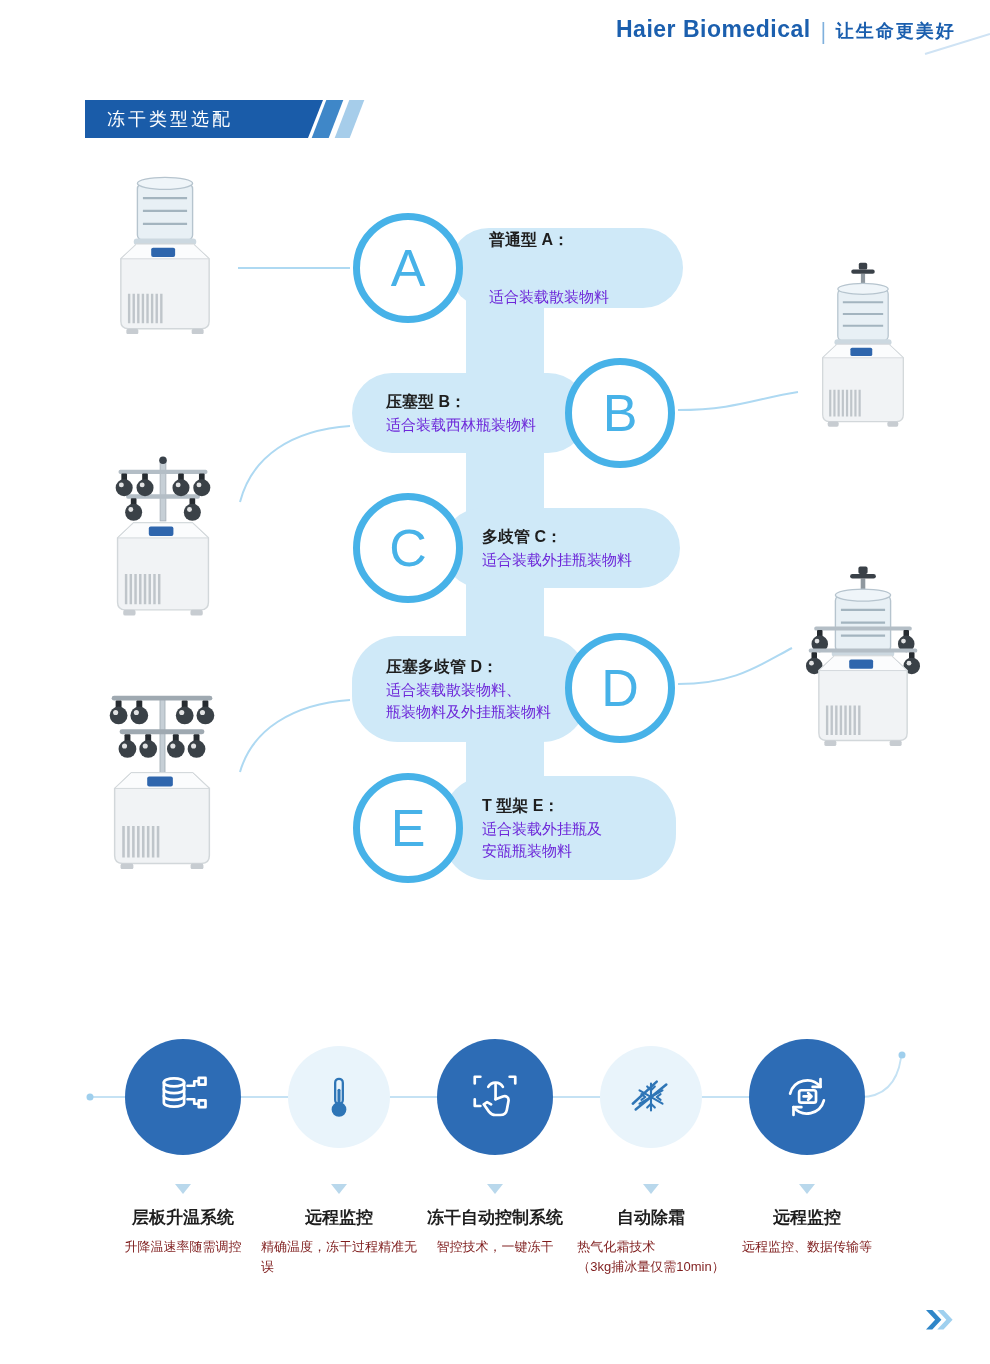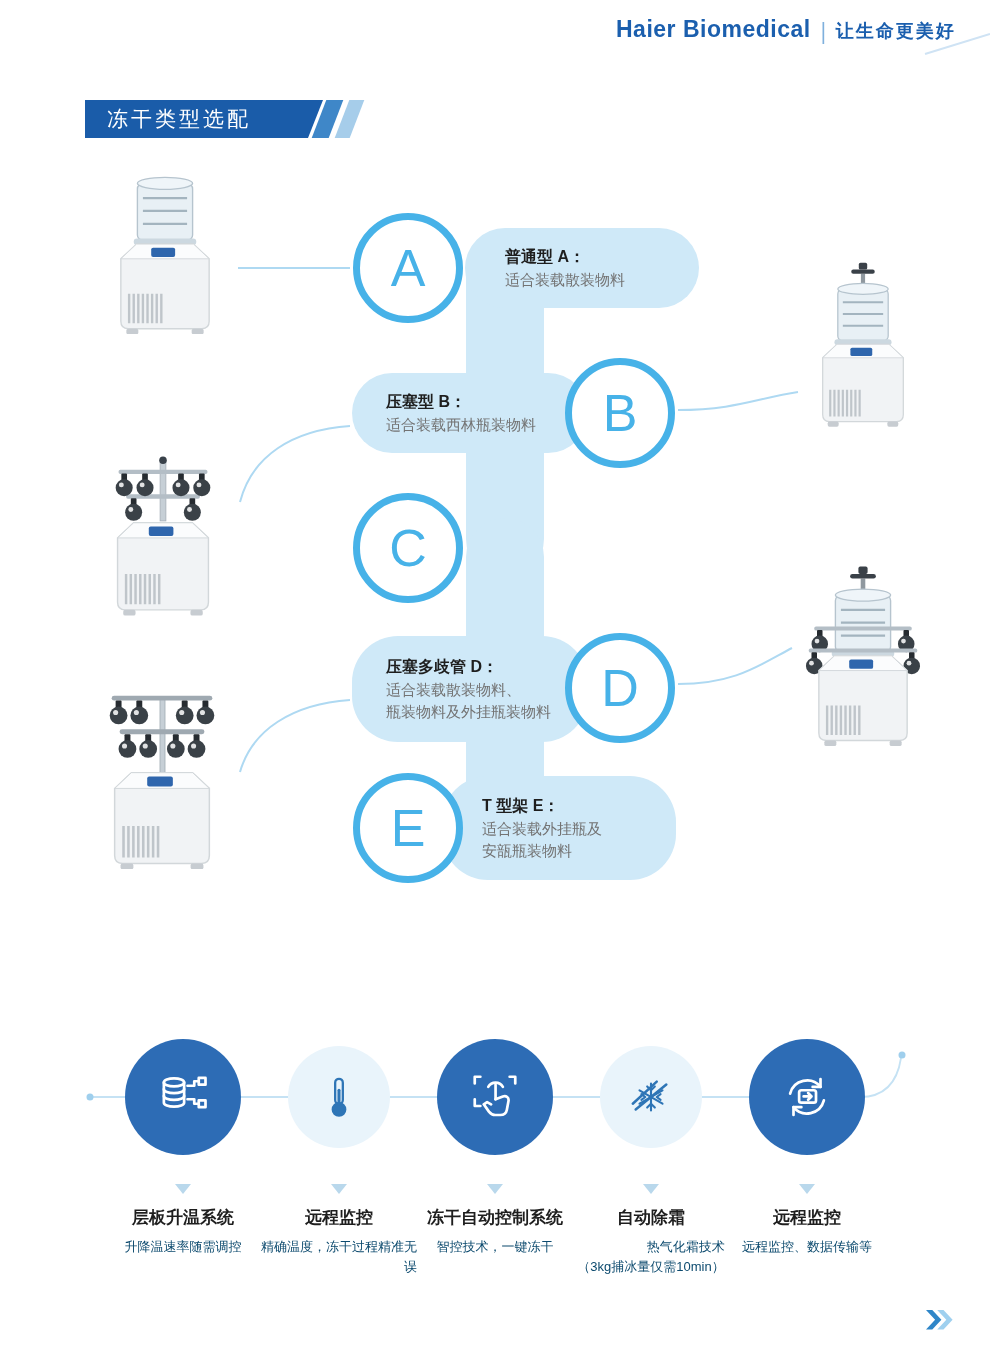--- a/index.html
+++ b/index.html
@@ -19,31 +19,31 @@
 
   
   .brand{position:absolute;top:16px;left:616px;display:flex;align-items:flex-end;gap:10px;z-index:4;}
   .brand-name{font-size:23px;font-weight:bold;color:var(--primary);letter-spacing:.5px;}
   .brand-divider{font-size:20px;color:#7fb0dd;font-weight:300;transform:scaleY(1.2);}
   .brand-slogan{font-size:18px;font-weight:bold;color:var(--primary);letter-spacing:2px;}
 
   
   .banner{position:absolute;left:85px;height:38px;width:300px;z-index:4;}
   .banner-main{width:238px;height:38px;background:var(--banner);clip-path:polygon(0 0,100% 0,calc(100% - 15px) 100%,0 100%);display:flex;align-items:center;padding-left:22px;}
-  .banner-label{color:#fff;font-size:21px;letter-spacing:3px;font-weight:500;}
+  .banner-label{color:#fff;font-size:18px;letter-spacing:3px;font-weight:500;}
   .stripe{position:absolute;top:0;height:38px;transform:skewX(-21deg);}
   .stripe-a{left:234px;width:17px;background:#3f87c8;}
   .stripe-b{left:257px;width:15px;background:#a6cdea;}
 
   
   .conn{position:absolute;left:466px;width:78px;background:var(--capsule);border-radius:39px;z-index:1;}
   .capsule{position:absolute;background:var(--capsule);border-radius:46px;display:flex;flex-direction:column;justify-content:center;z-index:2;}
   .cap-title{font-weight:bold;font-size:16px;color:#1e1e1e;line-height:1.5;}
-  .cap-desc{font-size:15px;color:#737373;line-height:1.45;white-space:pre-line;}
-  .cap-a{left:465px;top:228px;width:234px;height:80px;padding-left:40px;}
+  .cap-desc{font-size:15px;color:#6d28d9;line-height:1.45;white-space:pre-line;}
+  .cap-a{left:449px;top:228px;width:234px;height:80px;padding-left:40px;justify-content:space-between;}
   .cap-b{left:352px;top:373px;width:236px;height:80px;padding-left:34px;}
   .cap-c{left:442px;top:508px;width:238px;height:80px;padding-left:40px;}
   .cap-d{left:352px;top:636px;width:236px;height:106px;padding-left:34px;}
   .cap-e{left:442px;top:776px;width:234px;height:104px;padding-left:40px;}
   .flow-circle{position:absolute;width:110px;height:110px;border-radius:50%;background:#fff;border:7px solid var(--accent);display:flex;align-items:center;justify-content:center;z-index:3;}
   .flow-letter{font-size:52px;color:var(--accent);font-weight:500;}
   .circ-a{left:353px;top:213px;}
   .circ-b{left:565px;top:358px;}
   .circ-c{left:353px;top:493px;}
   .circ-d{left:565px;top:633px;}
@@ -54,21 +54,21 @@
 
   
   .features{position:absolute;top:1036px;left:0;width:990px;display:flex;justify-content:center;z-index:2;}
   .feature{width:156px;display:flex;flex-direction:column;align-items:center;}
   .feat-circle-box{height:122px;display:flex;align-items:center;justify-content:center;}
   .feat-circle{border-radius:50%;display:flex;align-items:center;justify-content:center;}
   .feat-dark{width:116px;height:116px;background:var(--dark-circle);color:#fff;}
   .feat-light{width:102px;height:102px;background:var(--light-circle);color:var(--icon-blue);}
   .feat-tri{margin-top:26px;width:0;height:0;border-left:8px solid transparent;border-right:8px solid transparent;border-top:10px solid #b9d8ec;}
   .feat-title{margin-top:12px;font-size:17px;font-weight:bold;color:#1e1e1e;white-space:nowrap;}
-  .feat-desc{margin-top:8px;font-size:13px;color:#0c4a6e;text-align:right;white-space:pre-line;line-height:1.55;}
+  .feat-desc{margin-top:8px;font-size:13px;color:#7f1d1d;text-align:left;white-space:pre-line;line-height:1.55;}
 
   .corner-chevrons{position:absolute;left:926px;top:1310px;width:28px;z-index:4;}
 </style>
 </head>
 <body>
 
 <svg width="0" height="0" style="position:absolute">
   <defs>
     <g id="m-body">
       <path d="M27 18 L44 2 L106 2 L123 18 L123 86 Q123 94 115 94 L35 94 Q27 94 27 86 Z" fill="#f1f3f5" stroke="#d2d7da" stroke-width="1.5"></path>
@@ -131,20 +131,24 @@
   <i class="conn" style="top:658px;height:200px"></i>
 
   <div class="capsule cap-a">
     <div class="cap-title">普通型 A：</div>
     <div class="cap-desc">适合装载散装物料</div>
   </div>
   <div class="capsule cap-b">
     <div class="cap-title">压塞型 B：</div>
     <div class="cap-desc">适合装载西林瓶装物料</div>
   </div>
+  <div class="capsule cap-c">
+    <div class="cap-title">多歧管 C：</div>
+    <div class="cap-desc">适合装载外挂瓶装物料</div>
+  </div>
   <div class="capsule cap-e">
     <div class="cap-title">T 型架 E：</div>
     <div class="cap-desc">适合装载外挂瓶及
 安瓿瓶装物料</div>
   </div>
   <div class="capsule cap-d">
     <div class="cap-title">压塞多歧管 D：</div>
     <div class="cap-desc">适合装载散装物料、
 瓶装物料及外挂瓶装物料</div>
   </div>

